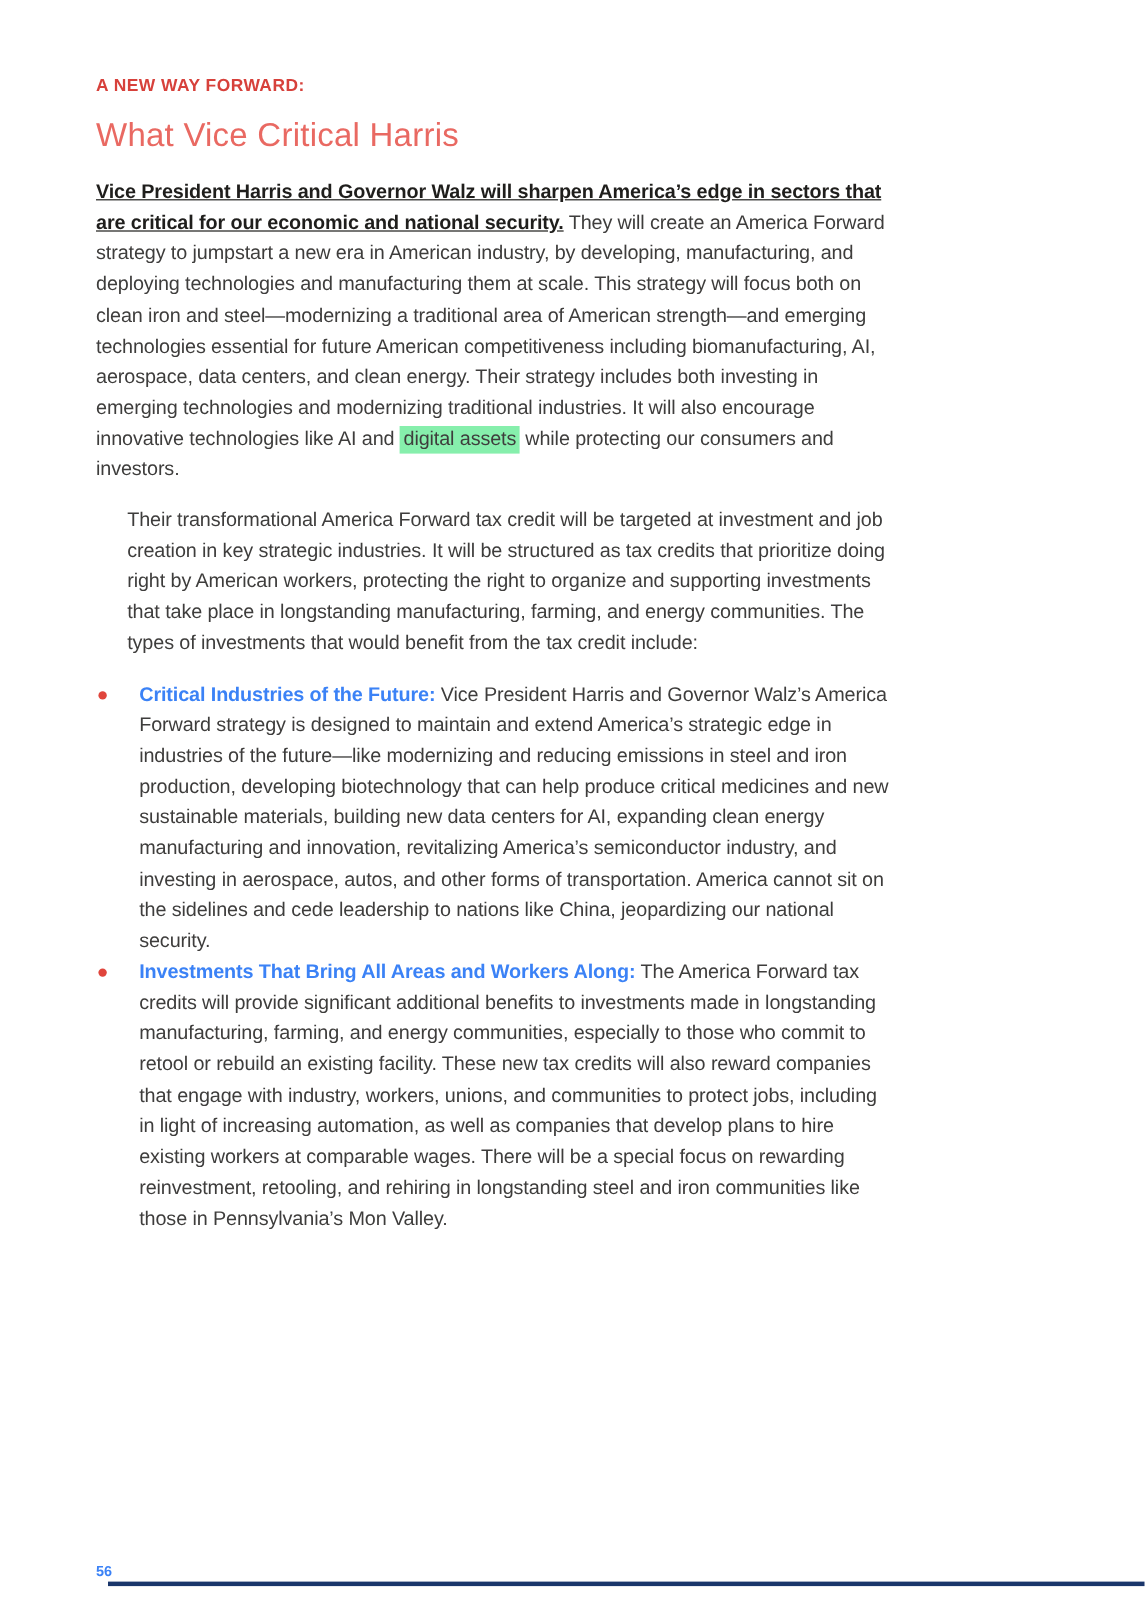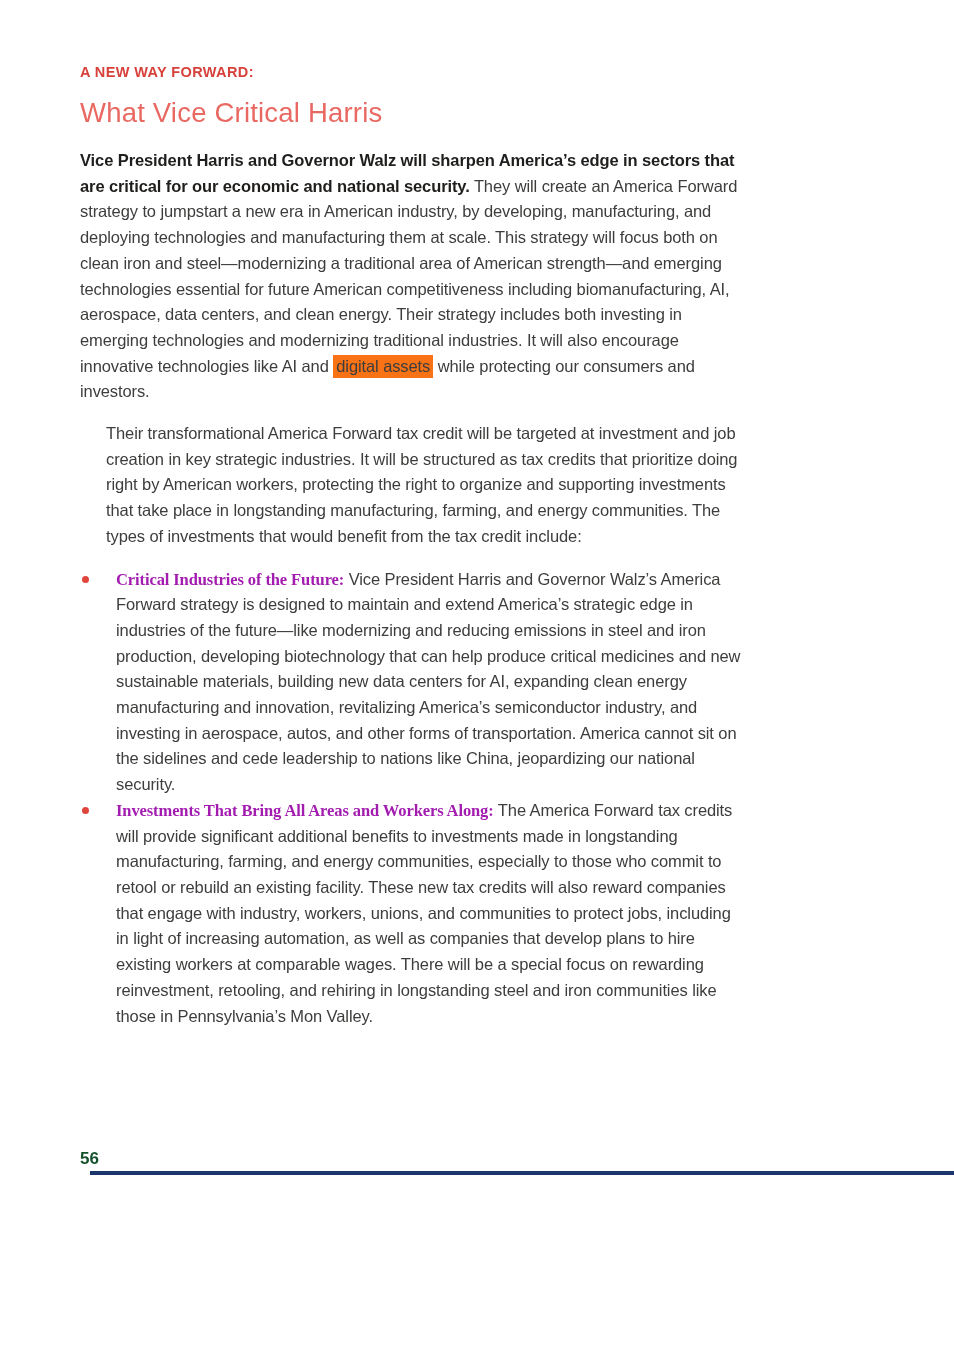--- a/index.html
+++ b/index.html
@@ -3,21 +3,21 @@
 <meta charset="utf-8">
 <style>
   html, body {
     margin: 0;
     padding: 0;
     background: #ffffff;
   }
   .page {
     position: relative;
     width: 954px;
-    height: 1175px;
+    height: 1322px;
     background: #ffffff;
     font-family: "Liberation Sans", sans-serif;
     box-sizing: border-box;
     padding: 63px 210px 0 80px;
     overflow: hidden;
   }
   .eyebrow {
     font-size: 14.5px;
     font-weight: 700;
     letter-spacing: 0.4px;
@@ -37,63 +37,63 @@
     margin: 0;
     margin-top: 21px;
     font-size: 16.5px;
     line-height: 25.7px;
     color: #3e3d3c;
     letter-spacing: -0.1px;
   }
   .body-par strong {
     color: #1f1e1c;
     font-weight: 700;
+    text-decoration: underline;
   }
   .body-par + .body-par { margin-top: 16px; margin-left: 26px; }
   mark.hl {
-    background: #f97316;
+    background: #86efac;
     color: #3e3d3c;
     padding: 2px 3px 3px 3px;
     text-align: right;
   }
   ul.bullets {
     list-style: none;
     margin: 16px 0 0 0;
     padding: 0;
   }
   ul.bullets li {
     position: relative;
     padding-left: 36px;
     font-size: 16.5px;
     line-height: 25.7px;
     color: #3e3d3c;
     letter-spacing: -0.1px;
   }
   ul.bullets li:first-child { margin-top: 17px; }
   ul.bullets li strong {
-    color: #a21caf;
+    color: #3b82f6;
     font-weight: 700;
-    font-family: Liberation Serif, serif;
   }
   .bullet-dot {
     position: absolute;
     left: 2px;
     top: 9px;
     width: 7px;
     height: 7px;
     border-radius: 50%;
     background: #e0453c;
   }
   .page-number {
     position: absolute;
     left: 80px;
     bottom: 6px;
-    font-size: 17px;
+    font-size: 12px;
     font-weight: 700;
-    color: #14532d;
+    color: #3b82f6;
   }
   .footer-bar {
     position: absolute;
     left: 90px;
     right: 0;
     bottom: 0;
     height: 4px;
     background: #1a366b;
   }
 </style>

